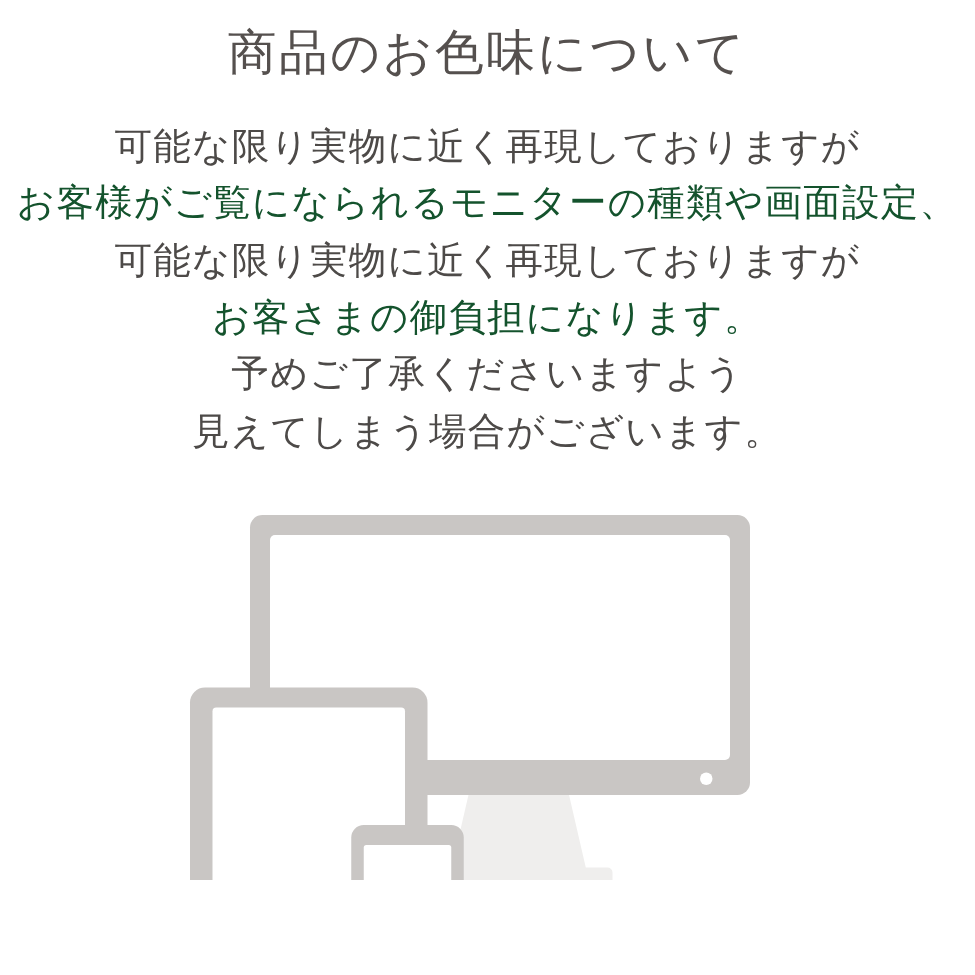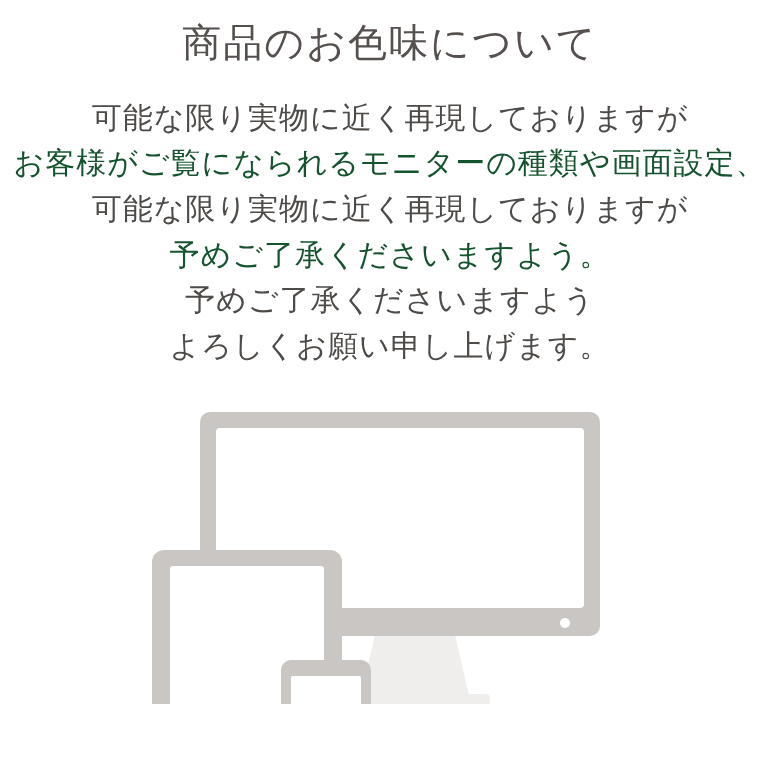--- a/index.html
+++ b/index.html
@@ -92,19 +92,19 @@
     </g>
   </svg>
 
   <div class="content">
     <h1 class="heading">商品のお色味について</h1>
 
     <div class="body-lines">
       <div class="line dark">可能な限り実物に近く再現しておりますが</div>
       <div class="line red">お客様がご覧になられるモニターの種類や画面設定、</div>
       <div class="line dark">可能な限り実物に近く再現しておりますが</div>
-      <div class="line red">予めご了承くださいますよう。</div>
+      <div class="line red">お客さまの御負担になります。</div>
       <div class="line dark">予めご了承くださいますよう</div>
-      <div class="line dark">よろしくお願い申し上げます。</div>
+      <div class="line dark">見えてしまう場合がございます。</div>
     </div>
   </div>
 
 </div>
 
 </body></html>

